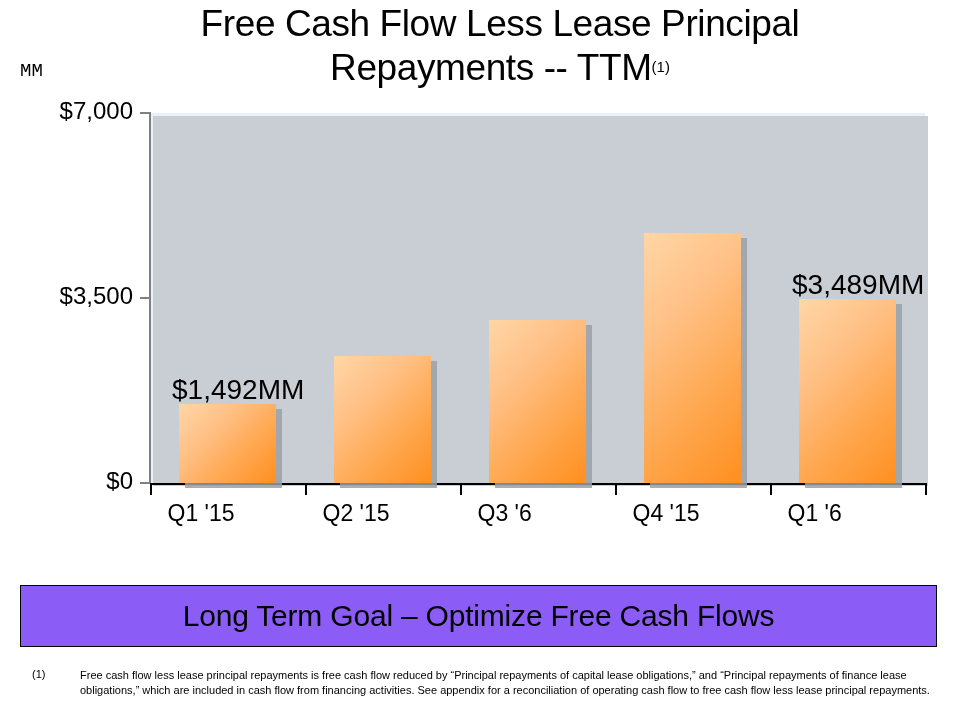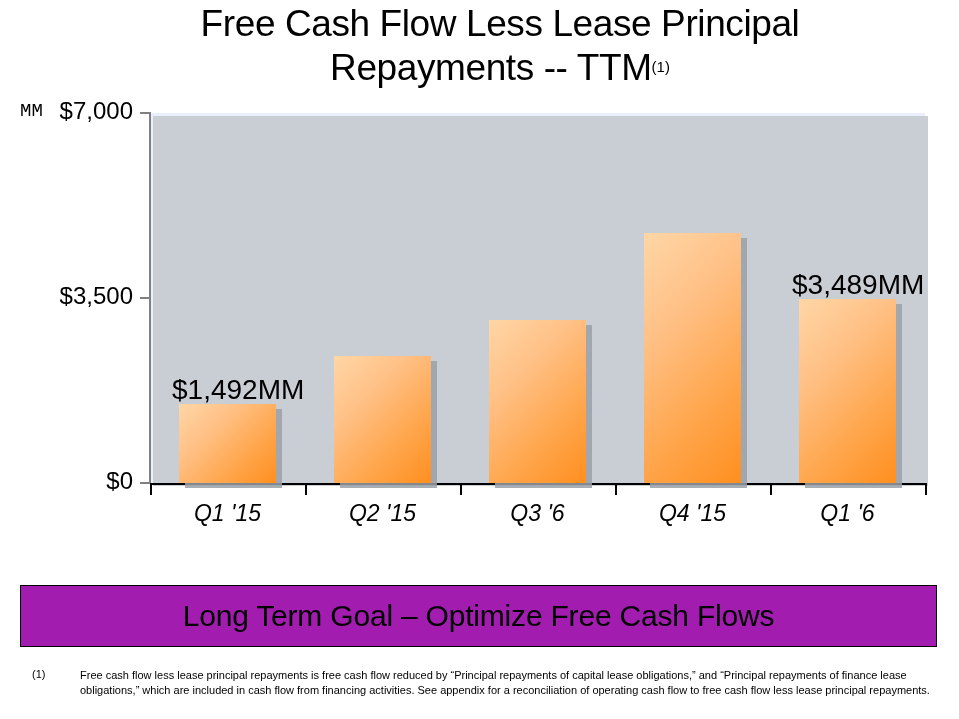--- a/index.html
+++ b/index.html
@@ -15,21 +15,21 @@
     position:absolute;left:120px;top:2px;width:760px;
     text-align:center;font-size:37px;line-height:43px;
     font-family:"Liberation Sans", sans-serif;
     letter-spacing:-0.4px;color:#000;
   }
   .title .sup{font-size:15px;vertical-align:8px;letter-spacing:0;}
 
   
   .units{
     position:absolute;left:20px;top:60px;
-    font-size:19px;font-family:"Liberation Mono", monospace;color:#000;margin-top:40px;
+    font-size:19px;font-family:"Liberation Mono", monospace;color:#000;
   }
 
   
   .plot{
     position:absolute;left:150px;top:113px;width:775px;height:370px;
     background:#E9F0FC;
   }
   .plot-shadow{
     position:absolute;left:153px;top:116px;width:775px;height:370px;
     background:#c9cdd4;z-index:1;
@@ -50,22 +50,22 @@
   .ylabels{position:absolute;left:0px;top:0;width:133px;height:719px;}
 
   
   .xaxis{
     position:absolute;left:150px;top:483px;width:777px;height:2px;
     background:#000;z-index:4;
   }
   .xtick{position:absolute;width:2px;height:10px;background:#000;top:485px;z-index:4;}
 
   .xcat{
-    position:absolute;top:500px;font-size:23px;text-align:center;
-    white-space:nowrap;color:#000;z-index:4;font-style:italic;
+    position:absolute;top:500px;font-size:23px;text-align:left;
+    white-space:nowrap;color:#000;z-index:4;
   }
 
   
   .bar{
     position:absolute;z-index:5;
     background:linear-gradient(135deg,#FFD6A6 0%,#FFC187 32%,#FFA64D 68%,#FF8F1F 100%);
   }
   .bar-shadow{
     position:absolute;z-index:4;background:#9aa0a8;opacity:.85;
   }
@@ -77,21 +77,21 @@
   .callout{
     position:absolute;left:425px;top:188px;width:190px;height:45px;
     background:#C7DAEE;border-radius:50%;z-index:7;
     display:flex;align-items:center;justify-content:center;
   }
   .callout span{font-size:23px;color:#000;letter-spacing:.2px;}
 
   
   .banner{
     position:absolute;left:20px;top:585px;width:915px;height:60px;
-    border:1.5px solid #000;background:#a21caf;
+    border:1.5px solid #000;background:#8b5cf6;
     display:flex;align-items:center;justify-content:center;z-index:8;
   }
   .banner span{font-size:30px;color:#000;letter-spacing:-0.2px;}
 
   
   .fn{position:absolute;left:22px;top:668px;width:920px;z-index:8;}
   .fn-mark{
     position:absolute;left:10px;top:0px;font-size:11px;color:#000;
   }
   .fn-text{

